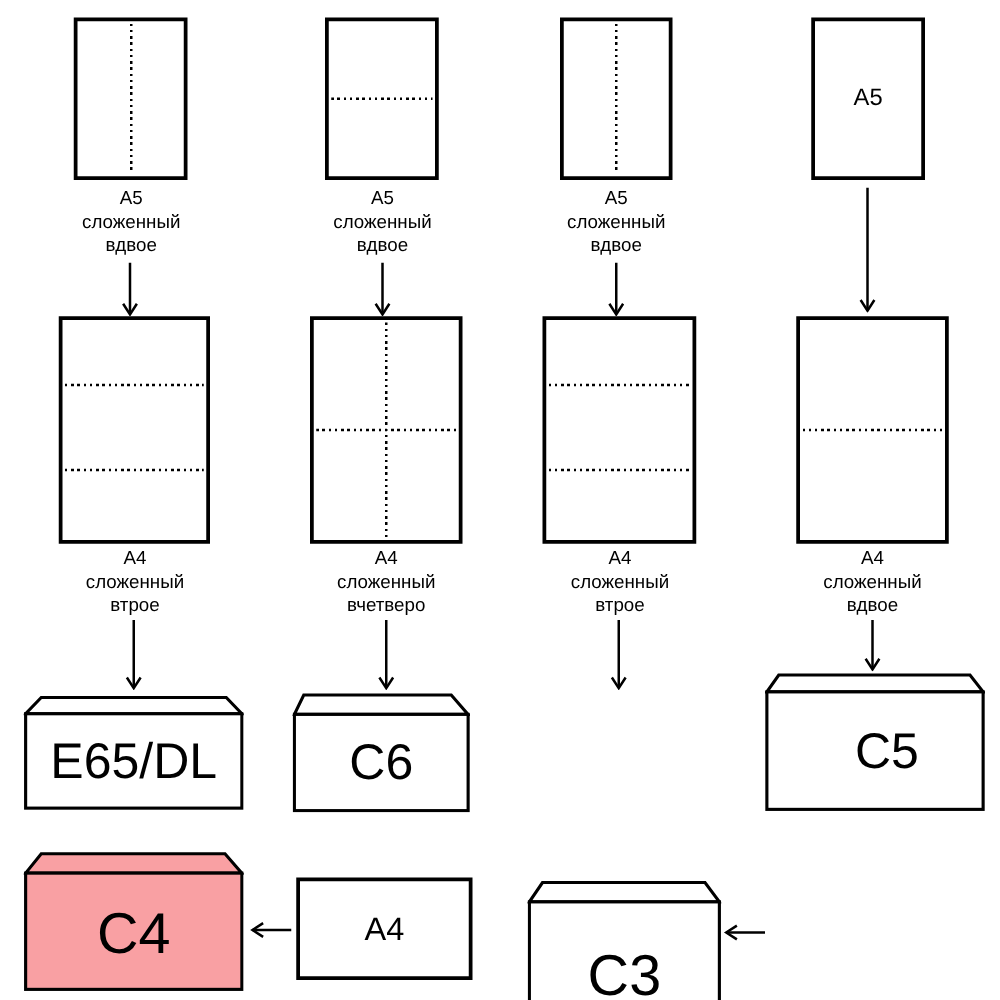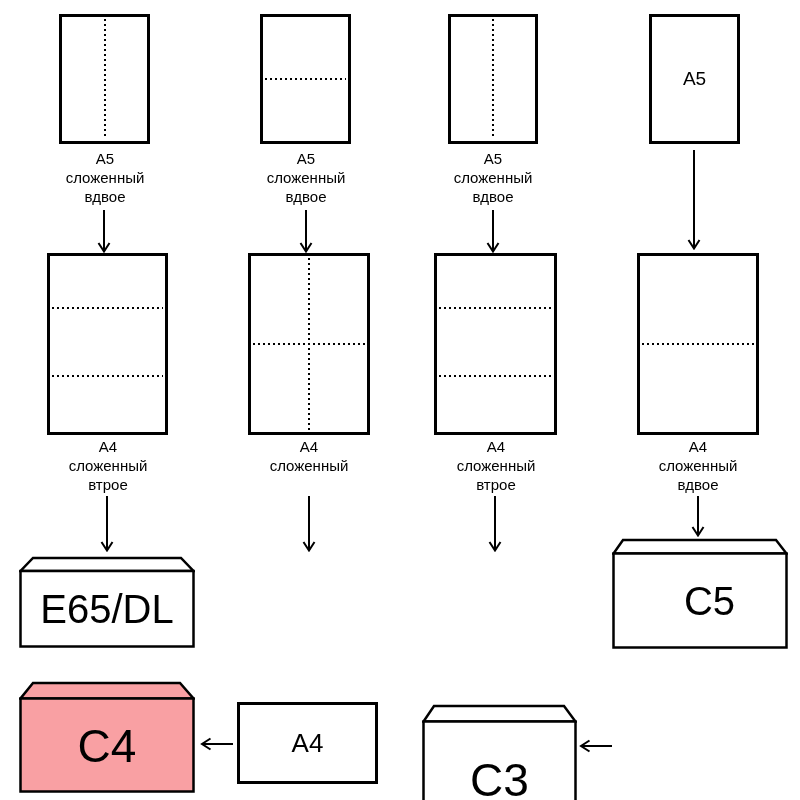--- a/index.html
+++ b/index.html
@@ -82,27 +82,35 @@
         <polyline points="2.5,33 8,41.5 13.5,33"></polyline>
       </svg>
   </div>
   <div class="sheet" style="left:248px;top:253px;width:122px;height:182px;">
     <div class="vfold" style="left:calc(50% - 1px);"></div>
     <div class="hfold" style="top:calc(50% - 1px);"></div>
   </div>
   <div class="caption" style="left:234px;top:437px;">
     <div>А4</div>
     <div>сложенный</div>
+    <div>вчетверо</div>
   </div>
   <div class="arrow" style="left:301px;top:496px;">
     <svg width="16" height="56" viewBox="0 0 16 56">
         <line x1="8" y1="0" x2="8" y2="54"></line>
         <polyline points="2.5,46 8,54.5 13.5,46"></polyline>
       </svg>
   </div>
+  <div class="env" style="left:234px;top:554px;width:142px;height:96px;">
+    <svg width="142" height="96" viewBox="0 0 142 96">
+      <polygon class="env-shape" points="9,2 127,2 140.5,17.5 1.5,17.5"></polygon>
+      <rect class="env-shape" x="1.5" y="17.5" width="139" height="77"></rect>
+    </svg>
+    <div class="env-label" style="top:17px;bottom:0;">C6</div>
+  </div>
 
   <div class="sheet" style="left:448px;top:14px;width:90px;height:130px;">
     <div class="vfold" style="left:calc(50% - 1px);"></div>
   </div>
   <div class="caption" style="left:418px;top:149px;">
     <div>А5</div>
     <div>сложенный</div>
     <div>вдвое</div>
   </div>
   <div class="arrow" style="left:485px;top:210px;">

